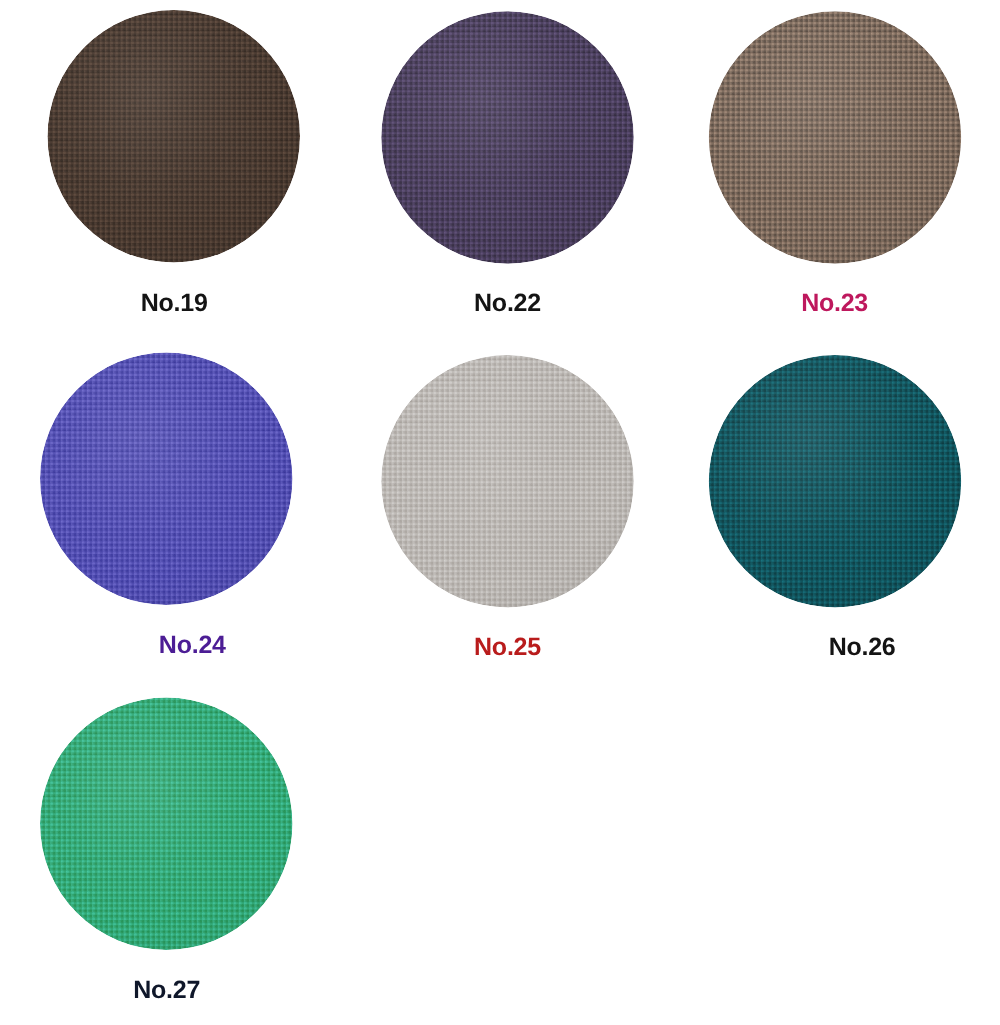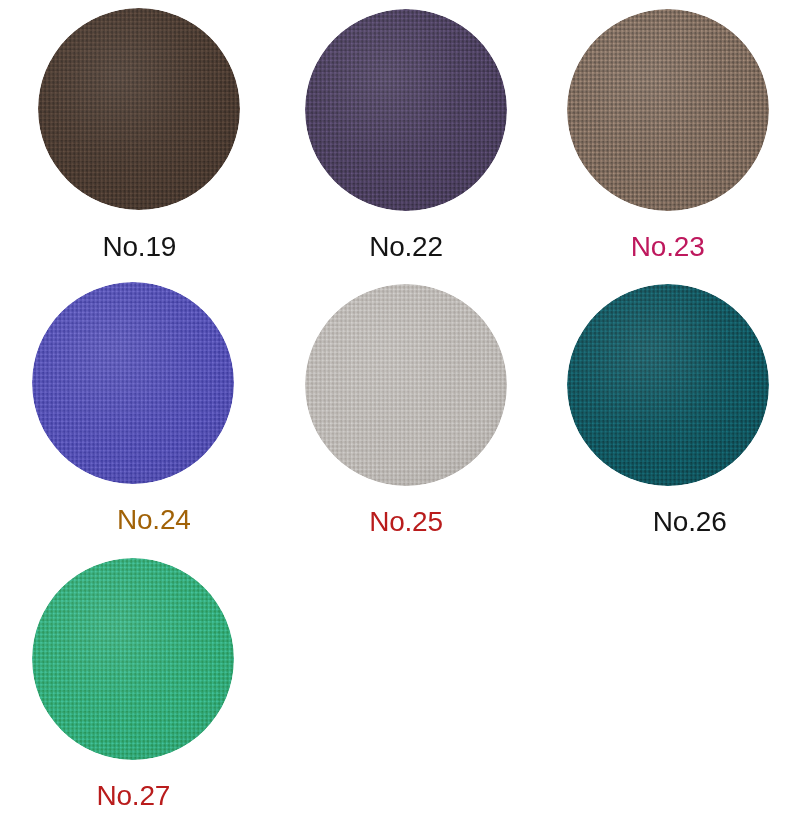--- a/index.html
+++ b/index.html
@@ -105,22 +105,22 @@
       radial-gradient(circle at 40% 34%,
         rgba(255,255,255,0.085) 0%,
         rgba(255,255,255,0.02) 42%,
         rgba(0,0,0,0.00) 64%,
         rgba(0,0,0,0.075) 93%,
         rgba(0,0,0,0.14) 100%);
     pointer-events: none;
   }
 
   .swatch-label {
-    font-size: 28px;
-    font-weight: normal;
+    font-size: 20px;
+    font-weight: bold;
     color: #141414;
     letter-spacing: -0.2px;
     line-height: 1;
     white-space: nowrap;
   }
 
   .row-0 .swatch-label { margin-top: 23px; }
   .row-1 .swatch-label { margin-top: 22px; }
   .row-2 .swatch-label { margin-top: 22px; }
 </style>
@@ -161,21 +161,21 @@
     <div class="swatch-label" style="color: #be185d;">No.23</div>
   </div>
 
   <div class="swatch-cell row-1 col-2">
     <div class="swatch-disc">
       <div class="disc-base" style="background-color: rgb(84, 80, 180);"></div>
       <div class="disc-texture"></div>
       <div class="disc-weave"></div>
       <div class="disc-shade"></div>
     </div>
-    <div class="swatch-label" style="color: #a16207; margin-left: 41px;">No.24</div>
+    <div class="swatch-label" style="color: #4c1d95; margin-left: 41px;">No.24</div>
   </div>
 
   <div class="swatch-cell row-2 col-0">
     <div class="swatch-disc">
       <div class="disc-base" style="background-color: rgb(189, 185, 181);"></div>
       <div class="disc-texture"></div>
       <div class="disc-weave"></div>
       <div class="disc-shade"></div>
     </div>
     <div class="swatch-label" style="color: #b91c1c;">No.25</div>
@@ -191,16 +191,16 @@
     <div class="swatch-label" style="color: rgb(20, 20, 20); margin-left: 44px;">No.26</div>
   </div>
 
   <div class="swatch-cell row-2 col-2">
     <div class="swatch-disc">
       <div class="disc-base" style="background-color: rgb(51, 171, 121);"></div>
       <div class="disc-texture"></div>
       <div class="disc-weave"></div>
       <div class="disc-shade"></div>
     </div>
-    <div class="swatch-label" style="color: #b91c1c;">No.27</div>
+    <div class="swatch-label" style="color: #0f172a;">No.27</div>
   </div>
 
 </div>
 
 </body></html>

